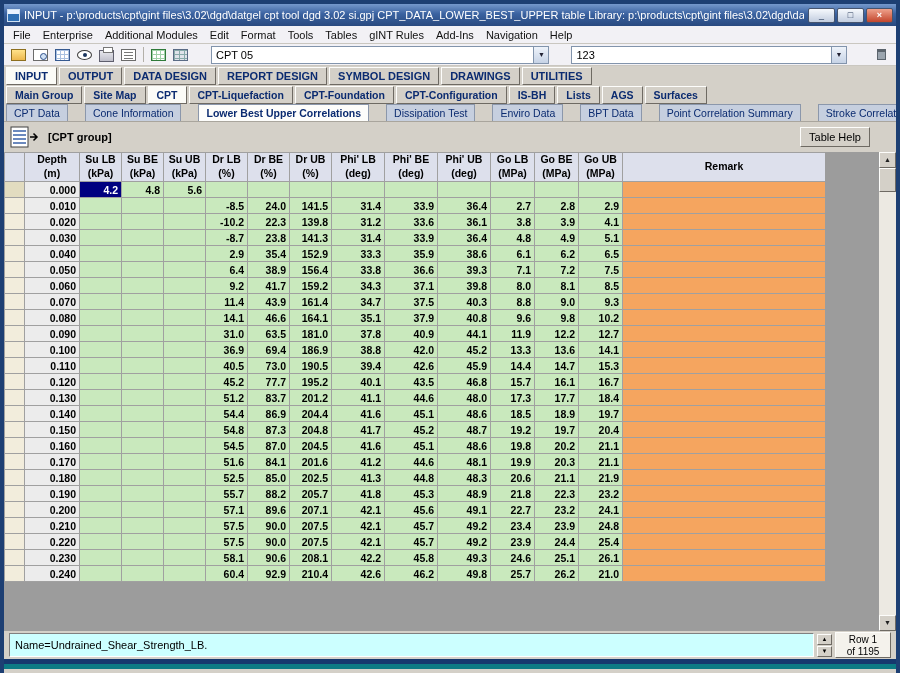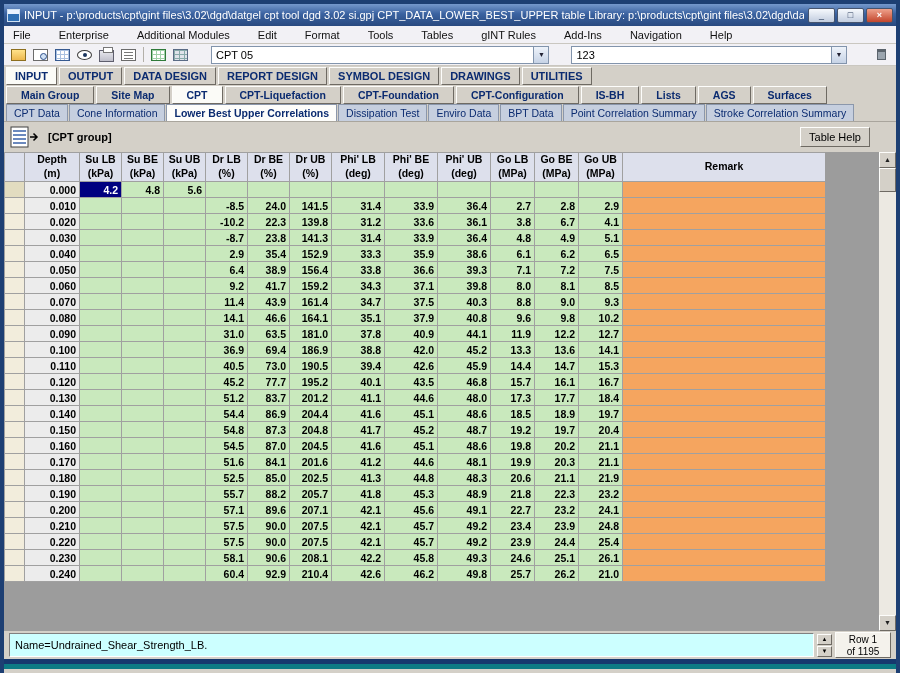--- a/index.html
+++ b/index.html
@@ -16,21 +16,21 @@
   .app-icon { width: 13px; height: 13px; flex: 0 0 13px; border: 1px solid #cfe0f2;
               background: linear-gradient(#eaf2ff 0 4px, #2f6fb4 4px); }
   .title-text { flex: 1; overflow: hidden; }
   .winbtns { display: flex; gap: 2px; }
   .wbtn { width: 27px; height: 15px; text-align: center; line-height: 13px; font-size: 9px;
           border: 1px solid #46546e; border-radius: 2px; color: #1d3050;
           background: linear-gradient(#f6f9fd, #c2cddf); }
   .wbtn.close { background: linear-gradient(#efa28c, #c2452c); color: #fff; font-weight: bold; }
 
   
-  .menubar { height: 18px; flex: 0 0 18px; display: flex; align-items: center; gap: 16px;
+  .menubar { height: 18px; flex: 0 0 18px; display: flex; align-items: center; gap: 0;
              background: #f2f1f5; border-bottom: 1px solid #cac7c0; padding: 0 3px; font-size: 11px; }
   .menu-item { padding: 1px 6px; color: #111; }
 
   
   .toolbar { height: 22px; flex: 0 0 22px; display: flex; align-items: center; gap: 16px;
              background: #f2f1f5; border-bottom: 1px solid #cac7c0; padding: 0 4px; }
   .tb-icons { display: flex; align-items: center; gap: 1px; }
   .tbtn { width: 21px; height: 19px; display: inline-flex; align-items: center; justify-content: center; }
   .tsep { width: 1px; height: 15px; background: #b3b0a9; margin: 0 3px; display: inline-block; }
   .ic { width: 15px; height: 12px; display: inline-block; position: relative; }
@@ -66,25 +66,25 @@
   .combo.c2 { width: 298px; margin-left: 6px; }
   .combo-text { flex: 1; font-size: 11px; padding: 2px 0 0 4px; color: #000; white-space: nowrap; overflow: hidden; }
   .combo-arrow { width: 15px; border-left: 1px solid #8294ac; background: linear-gradient(#eef3fa, #c6d3e6);
                  font-size: 7px; color: #223; text-align: center; line-height: 16px; }
   .tb-trailing { margin-left: 8px; }
 
   
   .tabrow { display: flex; align-items: flex-end; background: #d4d0c8; padding: 1px 2px 0 2px; gap: 2px; }
   .design-tabs { height: 19px; flex: 0 0 19px; }
   .group-tabs  { height: 19px; flex: 0 0 19px; }
-  .table-tabs  { height: 17px; flex: 0 0 17px; gap: 1px; }
+  .table-tabs  { height: 17px; flex: 0 0 17px; gap: 17px; }
   .dtab, .gtab { font-size: 11px; font-weight: bold; color: #0b2b70; padding: 2px 8px 2px 8px;
                  background: #d4d0c8; border: 1px solid; border-color: #fdfdfb #6e6a63 #6e6a63 #fdfdfb;
                  white-space: nowrap; }
-  .gtab { font-size: 10.5px; padding: 2px 14px; }
+  .gtab { font-size: 10.5px; padding: 2px 8px; }
   .dtab.active, .gtab.active { background: #fbfbf7; }
   .ttab { font-size: 10.5px; color: #0b2b70; padding: 2px 7px; background: #c6cfdf;
           border: 1px solid #8b97ab; border-bottom: none; white-space: nowrap; }
   .ttab.active { background: #fdfdfb; font-weight: bold; }
 
   
   .headerbar { height: 31px; flex: 0 0 31px; display: flex; align-items: center; gap: 8px;
                background: #d4d0c8; padding: 0 6px; border-top: 1px solid #a9a59d; }
   .hb-icon { width: 30px; height: 24px; display: inline-block; }
   .hb-label { font-size: 11px; font-weight: bold; color: #000; flex: 1; }
@@ -372,21 +372,21 @@
               <td class="val"></td>
               <td class="val"></td>
               <td class="val"></td>
               <td class="val">-10.2</td>
               <td class="val">22.3</td>
               <td class="val">139.8</td>
               <td class="val">31.2</td>
               <td class="val">33.6</td>
               <td class="val">36.1</td>
               <td class="val">3.8</td>
-              <td class="val">6.7</td>
+              <td class="val">3.9</td>
               <td class="val">4.1</td>
               <td class="remark"></td>
             </tr>
             <tr>
               <td class="selcell"></td>
               <td class="depth">0.030</td>
               <td class="val"></td>
               <td class="val"></td>
               <td class="val"></td>
               <td class="val">-8.7</td>

